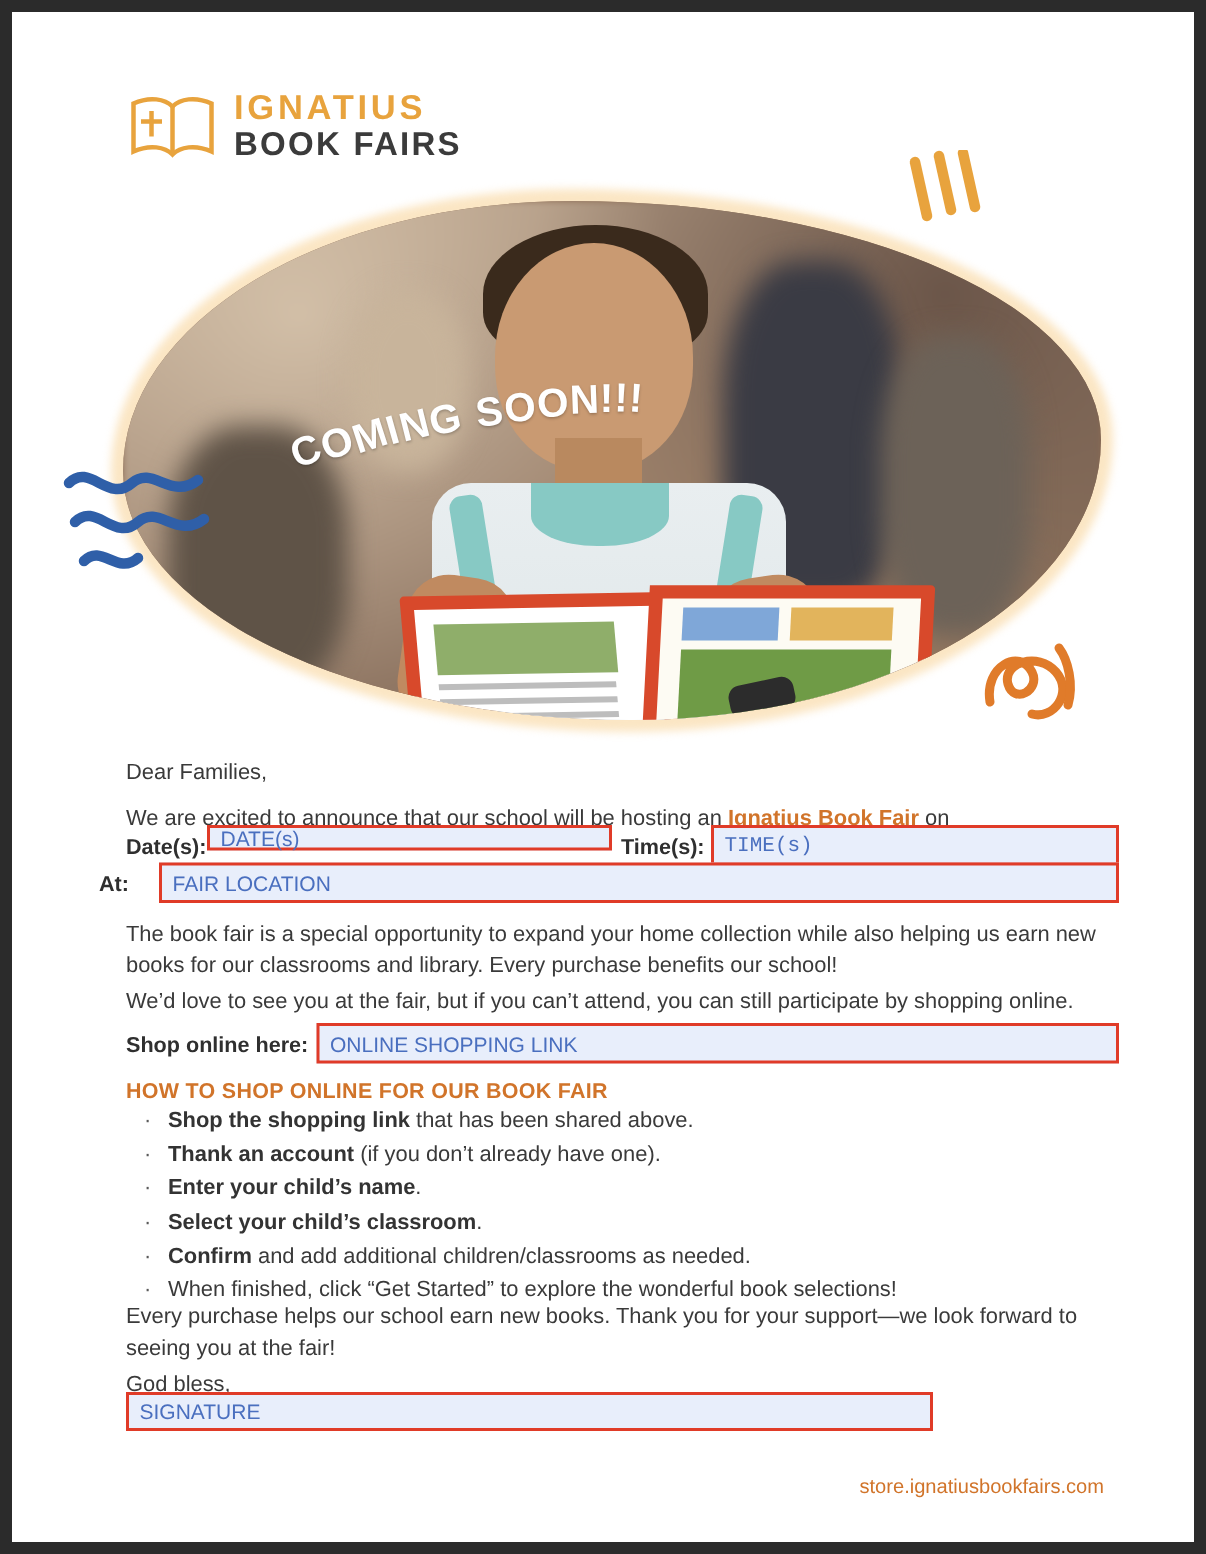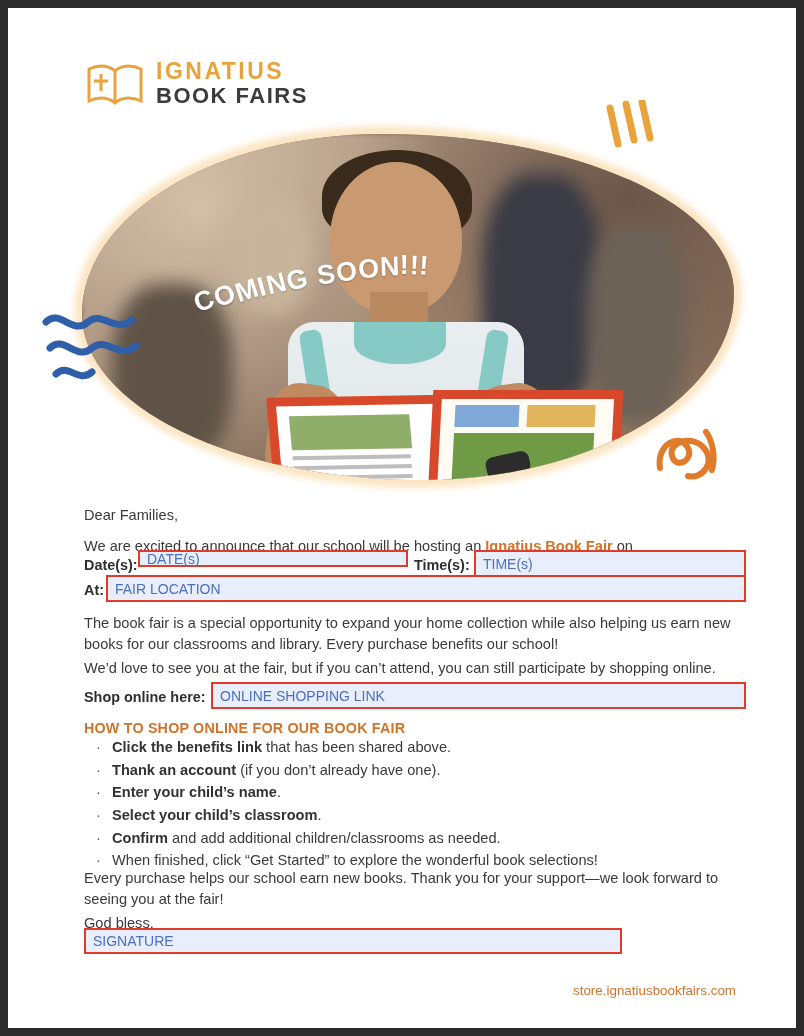--- a/index.html
+++ b/index.html
@@ -281,22 +281,22 @@
     display: flex;
     align-items: center;
     padding-left: 7px;
     color: #4a6fbf;
     font-size: 14px;
   }
 
   .lbl-dates { left: 76px; top: 549px; }
   .box-dates { left: 130px; top: 542px; width: 270px; height: 17px; }
   .lbl-times { left: 406px; top: 549px; }
-  .box-times { left: 466px; top: 542px; width: 272px; height: 27px; }
-  .lbl-at    { left: 76px;  top: 574px; }
+  .box-times { left: 466px; top: 542px; width: 272px; height: 27px; font-family: Liberation Mono, monospace; }
+  .lbl-at    { left: 58px;  top: 574px; }
   .box-at    { left: 98px;  top: 567px; width: 640px; height: 27px; }
   .lbl-shop  { left: 76px;  top: 681px; }
   .box-shop  { left: 203px; top: 674px; width: 535px; height: 27px; }
   .box-sign  { left: 76px;  top: 920px; width: 538px; height: 26px; }
 
   .footer-url {
     position: absolute;
     right: 60px;
     top: 975px;
     color: #d1742a;
@@ -400,21 +400,21 @@
   <div class="body-txt p-spec">The book fair is a special opportunity to expand your home collection while also helping us earn new books for our classrooms and library. Every purchase benefits our school!</div>
   <div class="body-txt p-love">We’d love to see you at the fair, but if you can’t attend, you can still participate by shopping online.</div>
 
   <div class="field-label lbl-shop">Shop online here:</div>
   <div class="field-box box-shop">ONLINE SHOPPING LINK</div>
 
   <div class="section-head">HOW TO SHOP ONLINE FOR OUR BOOK FAIR</div>
 
   <div class="bullets">
     <ul>
-      <li><span class="bt">·</span><strong>Click the benefits link</strong><span> that has been shared above.</span></li>
+      <li><span class="bt">·</span><strong>Shop the shopping link</strong><span> that has been shared above.</span></li>
       <li><span class="bt">·</span><strong>Thank an account</strong><span> (if you don’t already have one).</span></li>
       <li><span class="bt">·</span><strong>Enter your child’s name</strong><span>.</span></li>
       <li><span class="bt">·</span><strong>Select your child’s classroom</strong><span>.</span></li>
       <li><span class="bt">·</span><strong>Confirm</strong><span> and add additional children/classrooms as needed.</span></li>
       <li><span class="bt">·</span><span>When finished, click “Get Started” to explore the wonderful book selections!</span></li>
     </ul>
   </div>
 
   <div class="body-txt p-thanks">Every purchase helps our school earn new books. Thank you for your support—we look forward to seeing you at the fair!</div>
   <div class="body-txt p-god">God bless,</div>

